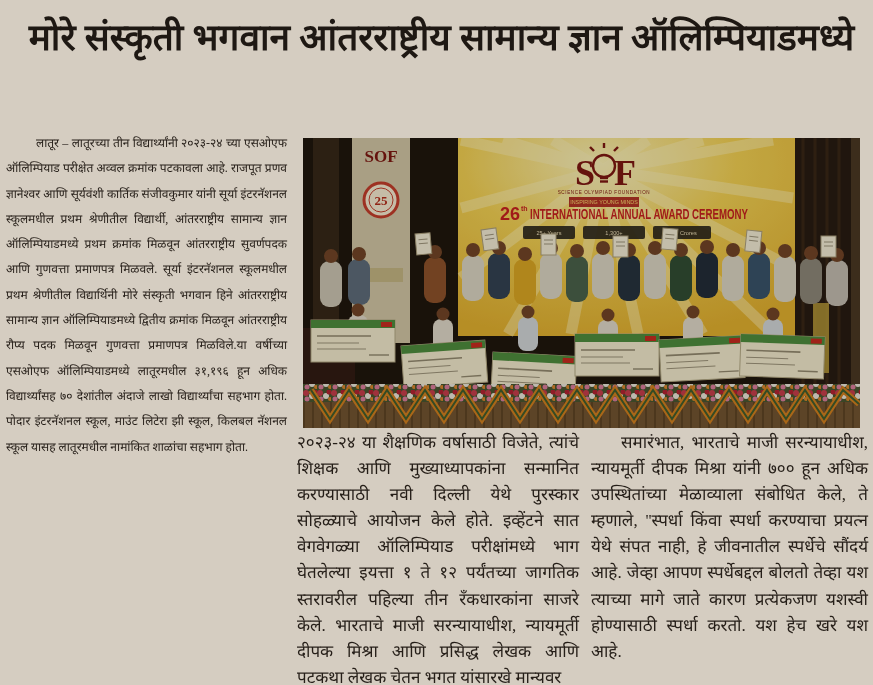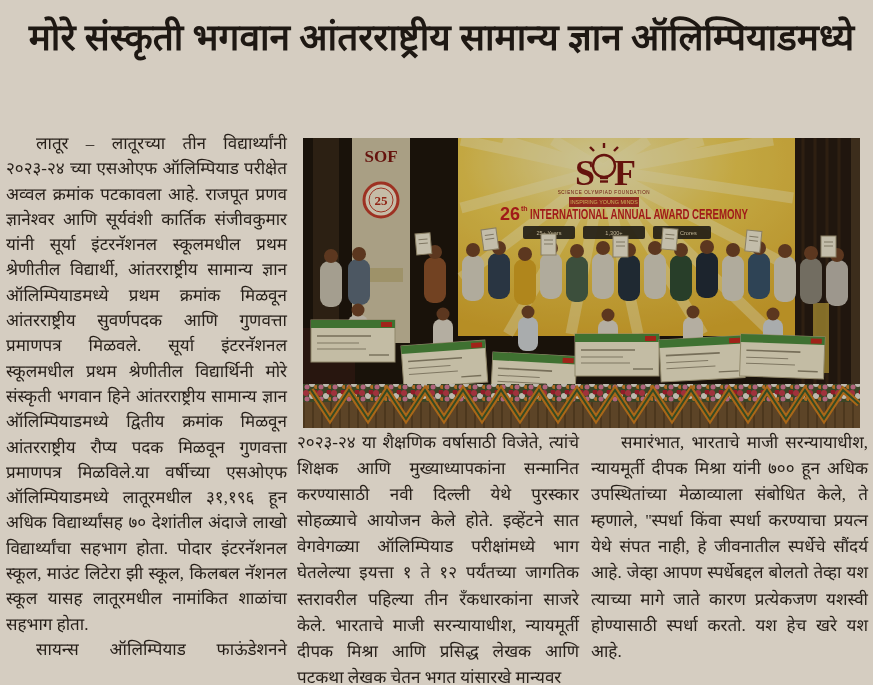--- a/index.html
+++ b/index.html
@@ -13,21 +13,21 @@
   }
   .headline{
     position:absolute;left:0;top:4px;width:873px;margin:5px;
     text-align:center;
     font-weight:700;
     color:#1e1813;
   }
   .headline .hl{display:block;font-size:37px;line-height:58px;letter-spacing:0px;}
   .col{position:absolute;text-align:justify;}
   .col p{margin:0;}
-  .col-left{left:6px;top:131px;width:281px;font-size:17px;line-height:25.3px;}
+  .col-left{left:6px;top:131px;width:281px;font-size:12px;line-height:25.3px;}
   .col-mid{left:297px;top:430px;width:282px;font-size:17px;line-height:26.1px;}
   .col-right{left:591px;top:430px;width:277px;font-size:17px;line-height:26.1px;}
   .indent{text-indent:30px;}
   .spread{text-align-last:justify;}
   .photo{
     position:absolute;left:303px;top:138px;width:557px;height:290px;margin:0;
   }
   .photo svg{display:block;}
   
   .ph{fill:#6e4226;}
@@ -39,21 +39,20 @@
 <body>
 
 <div class="page">
 
   <h1 class="headline">
     <span class="hl">मोरे संस्कृती भगवान आंतरराष्ट्रीय सामान्य ज्ञान ऑलिम्पियाडमध्ये</span>
   </h1>
 
   <div class="col col-left">
     <p class="indent">लातूर – लातूरच्या तीन विद्यार्थ्यांनी २०२३-२४ च्या एसओएफ ऑलिम्पियाड परीक्षेत अव्वल क्रमांक पटकावला आहे. राजपूत प्रणव ज्ञानेश्वर आणि सूर्यवंशी कार्तिक संजीवकुमार यांनी सूर्या इंटरनॅशनल स्कूलमधील प्रथम श्रेणीतील विद्यार्थी, आंतरराष्ट्रीय सामान्य ज्ञान ऑलिम्पियाडमध्ये प्रथम क्रमांक मिळवून आंतरराष्ट्रीय सुवर्णपदक आणि गुणवत्ता प्रमाणपत्र मिळवले. सूर्या इंटरनॅशनल स्कूलमधील प्रथम श्रेणीतील विद्यार्थिनी मोरे संस्कृती भगवान हिने आंतरराष्ट्रीय सामान्य ज्ञान ऑलिम्पियाडमध्ये द्वितीय क्रमांक मिळवून आंतरराष्ट्रीय रौप्य पदक मिळवून गुणवत्ता प्रमाणपत्र मिळविले.या वर्षीच्या एसओएफ ऑलिम्पियाडमध्ये लातूरमधील ३१,१९६ हून अधिक विद्यार्थ्यांसह ७० देशांतील अंदाजे लाखो विद्यार्थ्यांचा सहभाग होता. पोदार इंटरनॅशनल स्कूल, माउंट लिटेरा झी स्कूल, किलबल नॅशनल स्कूल यासह लातूरमधील नामांकित शाळांचा सहभाग होता.</p>
-    <p class="indent spread">सायन्स ऑलिम्पियाड फाऊंडेशनने</p>
   </div>
 
   <figure class="photo">
     <svg width="557" height="290" viewBox="0 0 557 290" xmlns="http://www.w3.org/2000/svg">
       <defs>
         <radialGradient id="wallglow" cx="0.42" cy="0.12" r="0.9">
           <stop offset="0" stop-color="#f8eeb2"></stop>
           <stop offset="0.45" stop-color="#efce52"></stop>
           <stop offset="1" stop-color="#dfae2e"></stop>
         </radialGradient>

